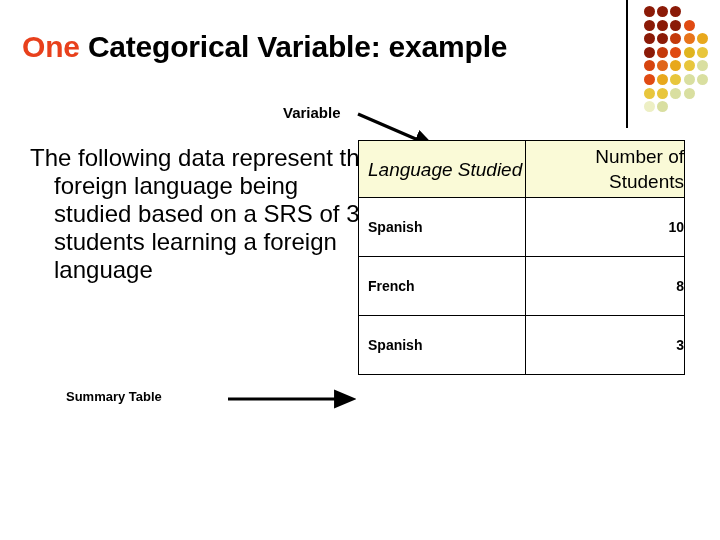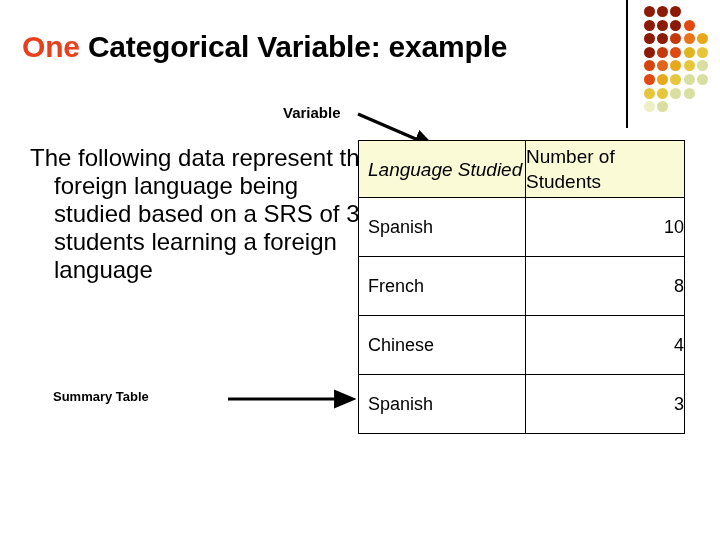--- a/index.html
+++ b/index.html
@@ -78,21 +78,21 @@
     position: absolute;
     left: 283px;
     top: 104px;
     font-size: 15px;
     font-weight: bold;
     color: #000000;
     white-space: nowrap;
   }
   .label-summary {
     position: absolute;
-    left: 53px;
+    left: 66px;
     top: 389px;
     font-size: 13px;
     font-weight: bold;
     color: #000000;
     white-space: nowrap;
   }
 
   
   .arrow-layer {
     position: absolute;
@@ -125,25 +125,26 @@
     font-size: 19px;
     height: 56px;
     line-height: 25px;
   }
   .summary-table th.col-lang {
     text-align: left;
     padding-left: 9px;
     font-style: italic;
   }
   .summary-table th.col-num {
-    text-align: left;
+    text-align: right;
   }
   .summary-table td {
     height: 58px;
-    font-size: 18px;
+    font-size: 14px;
+    font-weight: bold;
   }
   .summary-table td.cell-lang {
     text-align: left;
     padding-left: 9px;
   }
   .summary-table td.cell-num {
     text-align: right;
   }
   .col-w-lang { width: 167px; }
   .col-w-num  { width: 159px; }
@@ -222,23 +223,19 @@
     <tbody id="table-body">
         <tr>
           <td class="cell-lang">Spanish</td>
           <td class="cell-num">10</td>
         </tr>
         <tr>
           <td class="cell-lang">French</td>
           <td class="cell-num">8</td>
         </tr>
         <tr>
-          <td class="cell-lang">Chinese</td>
-          <td class="cell-num">4</td>
-        </tr>
-        <tr>
           <td class="cell-lang">Spanish</td>
           <td class="cell-num">3</td>
         </tr>
       </tbody>
   </table>
 
 </div>
 
 </body></html>

